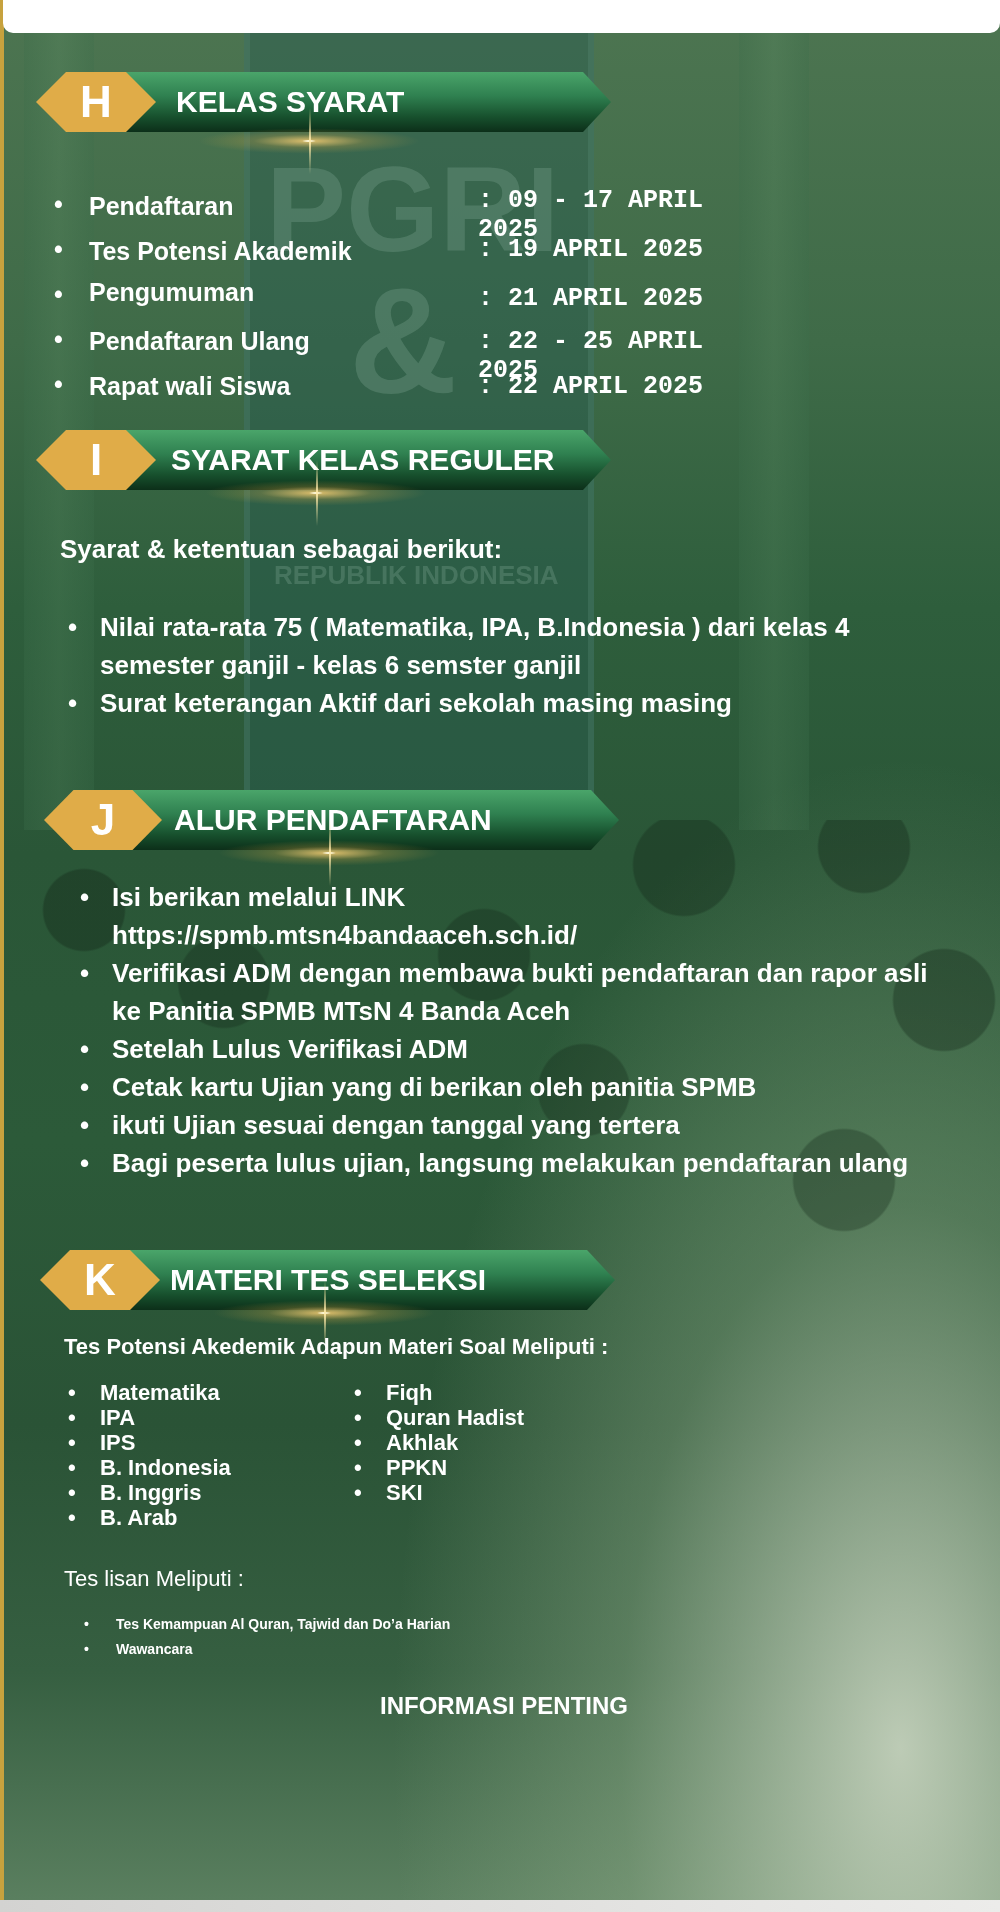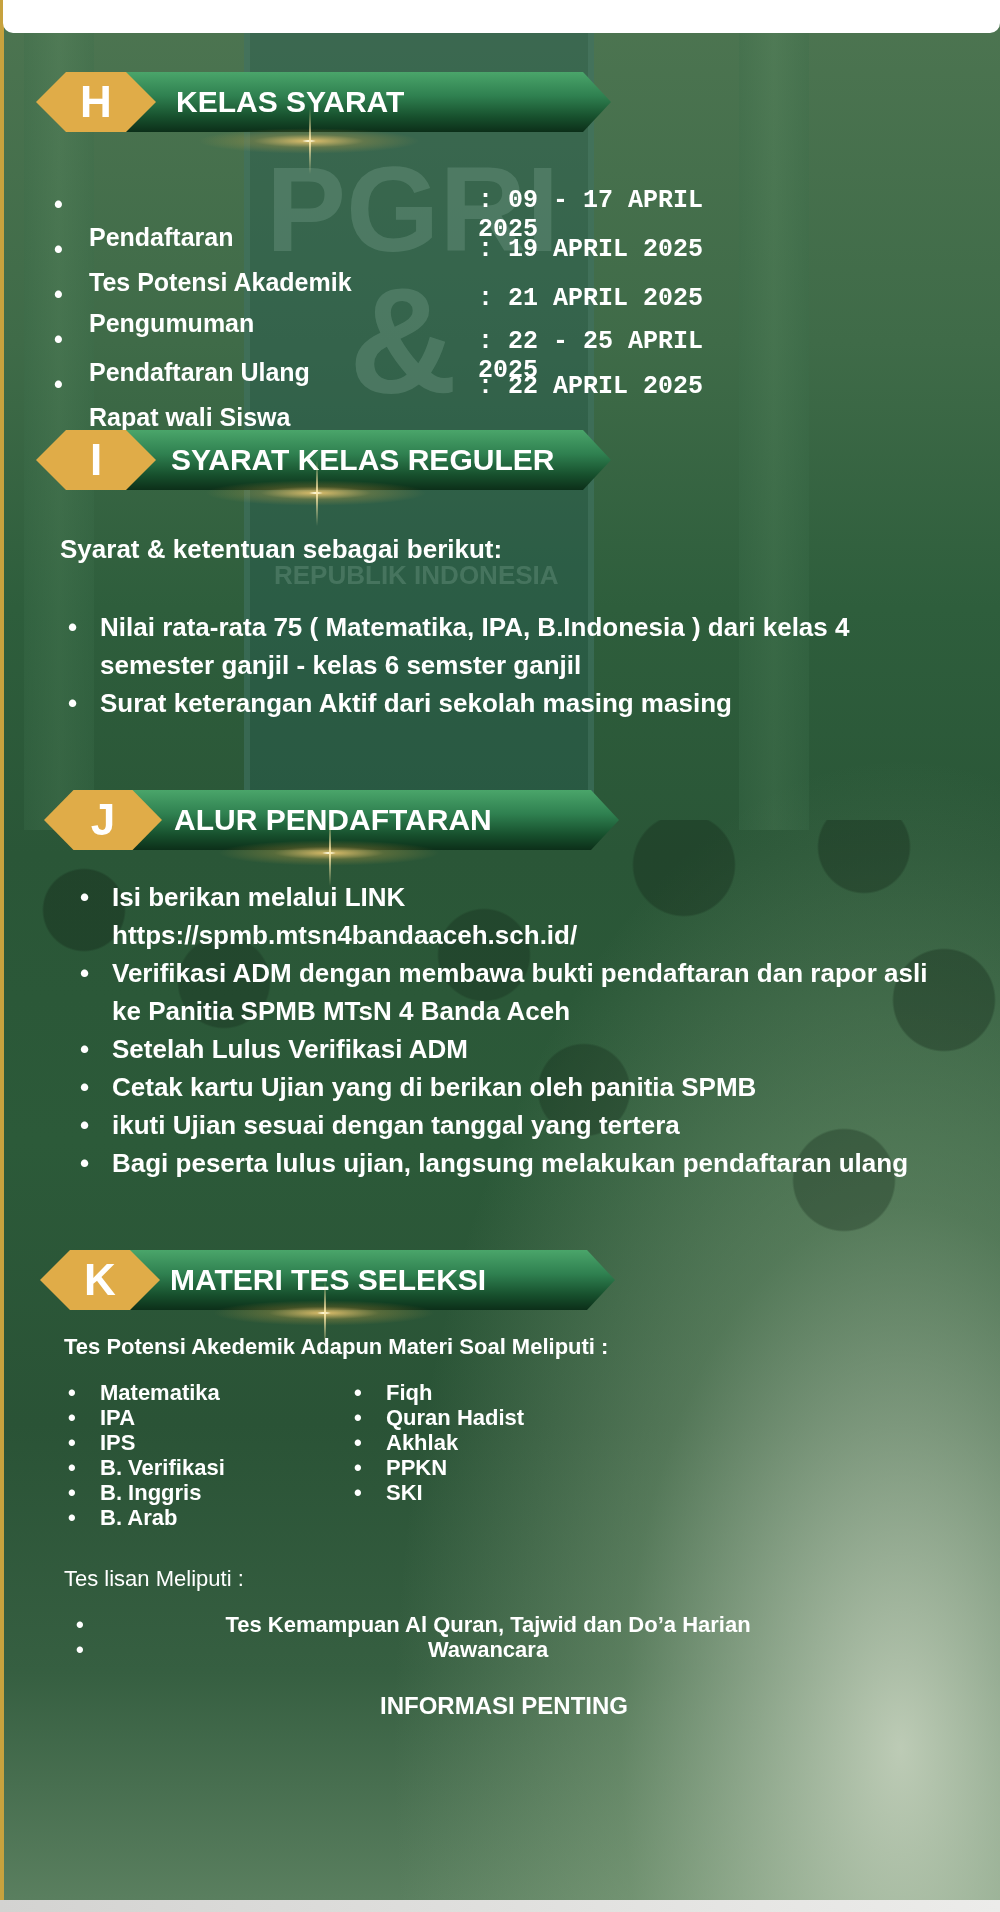--- a/index.html
+++ b/index.html
@@ -78,39 +78,39 @@
   }
   .sparkle::before {
     content: ""; position: absolute; left: 50%; top: -18px; width: 2px; height: 66px;
     background: linear-gradient(180deg, rgba(255,230,150,0), rgba(255,235,170,0.9), rgba(255,230,150,0));
   }
 
   
   .sched { position: absolute; left: 50px; top: 186px; width: 720px; }
   .sched-row { position: relative; height: 45px; font-size: 25px; font-weight: 700; color: #ffffff; }
   .sched-row .bullet { position: absolute; left: 0; top: 4px; }
-  .sched-row .label { position: absolute; left: 35px; top: 6px; margin-top: 31px; }
+  .sched-row .label { position: absolute; left: 35px; top: 6px; }
   .sched-row .value { position: absolute; left: 424px; top: 0; font-family: Liberation Mono, monospace; }
 
   .intro { position: absolute; left: 56px; top: 534px; font-size: 26px; font-weight: 700; color: #ffffff; }
 
   ul.blist { list-style: none; position: absolute; color: #ffffff; font-weight: 700; }
   ul.blist li { position: relative; padding-left: 40px; }
   ul.blist li::before { content: "•"; position: absolute; left: 8px; top: 0; }
 
   .syarat { left: 56px; top: 608px; width: 880px; font-size: 26px; line-height: 38px; }
   .alur { left: 68px; top: 878px; width: 880px; font-size: 26px; line-height: 38px; }
 
   .tpa-intro { position: absolute; left: 60px; top: 1334px; font-size: 22px; font-weight: 700; color: #ffffff; }
   .col1 { left: 56px; top: 1380px; width: 280px; font-size: 22px; line-height: 25px; }
   .col2 { left: 342px; top: 1380px; width: 300px; font-size: 22px; line-height: 25px; }
   .col1 li, .col2 li { padding-left: 38px; }
 
   .lisan-intro { position: absolute; left: 60px; top: 1566px; font-size: 22px; font-weight: 400; color: #ffffff; }
-  .lisan { left: 64px; top: 1612px; width: 800px; font-size: 22px; line-height: 25px; text-align: center; }
+  .lisan { left: 72px; top: 1612px; width: 800px; font-size: 14px; line-height: 25px; }
   .lisan li { padding-left: 38px; }
 
   .info-title {
     position: absolute; left: 0; width: 1000px; top: 1692px; text-align: center;
     font-size: 24px; font-weight: 700; color: #ffffff;
   }
   .info-card {
     position: absolute; left: 113px; top: 1736px; width: 796px; height: 137px;
     background: #ffffff; border-radius: 10px;
     padding: 20px 48px; color: #1f4a2b; font-size: 29px; line-height: 35px;
@@ -204,21 +204,21 @@
     <div class="sec-hex">K</div>
     <div class="sec-title" style="left:130px">MATERI TES SELEKSI</div>
   </div>
   <div class="sparkle" style="left:190px; top:1298px;"></div>
 
   <div class="tpa-intro">Tes Potensi Akedemik Adapun Materi Soal Meliputi :</div>
   <ul class="blist col1">
     <li>Matematika</li>
     <li>IPA</li>
     <li>IPS</li>
-    <li>B. Verifikasi</li>
+    <li>B. Indonesia</li>
     <li>B. Inggris</li>
     <li>B. Arab</li>
   </ul>
   <ul class="blist col2">
     <li>Fiqh</li>
     <li>Quran Hadist</li>
     <li>Akhlak</li>
     <li>PPKN</li>
     <li>SKI</li>
   </ul>

